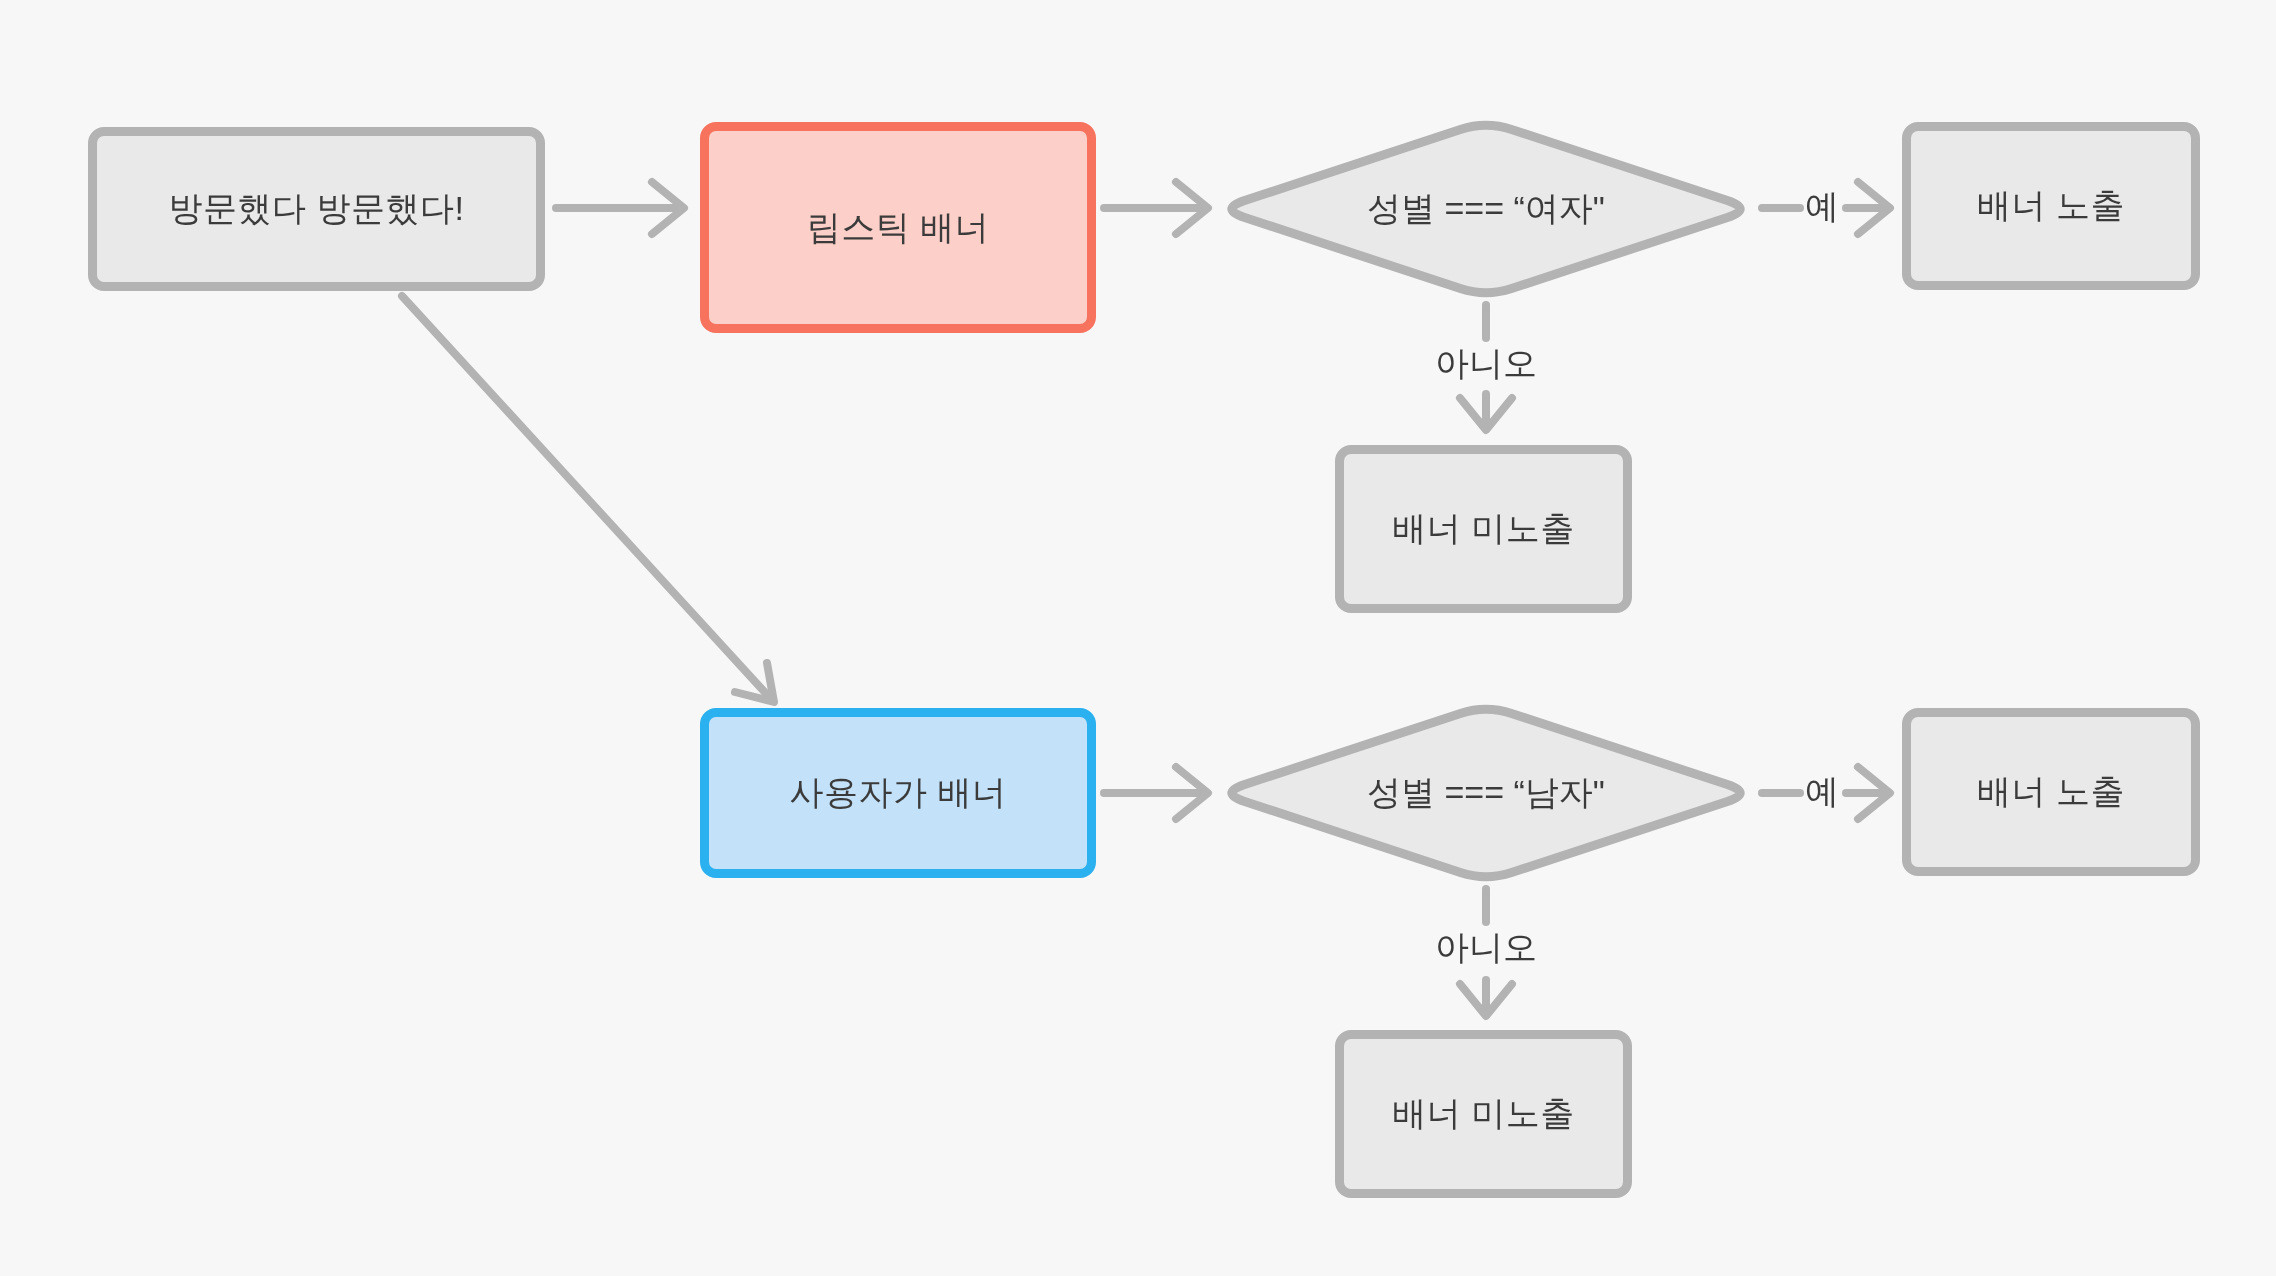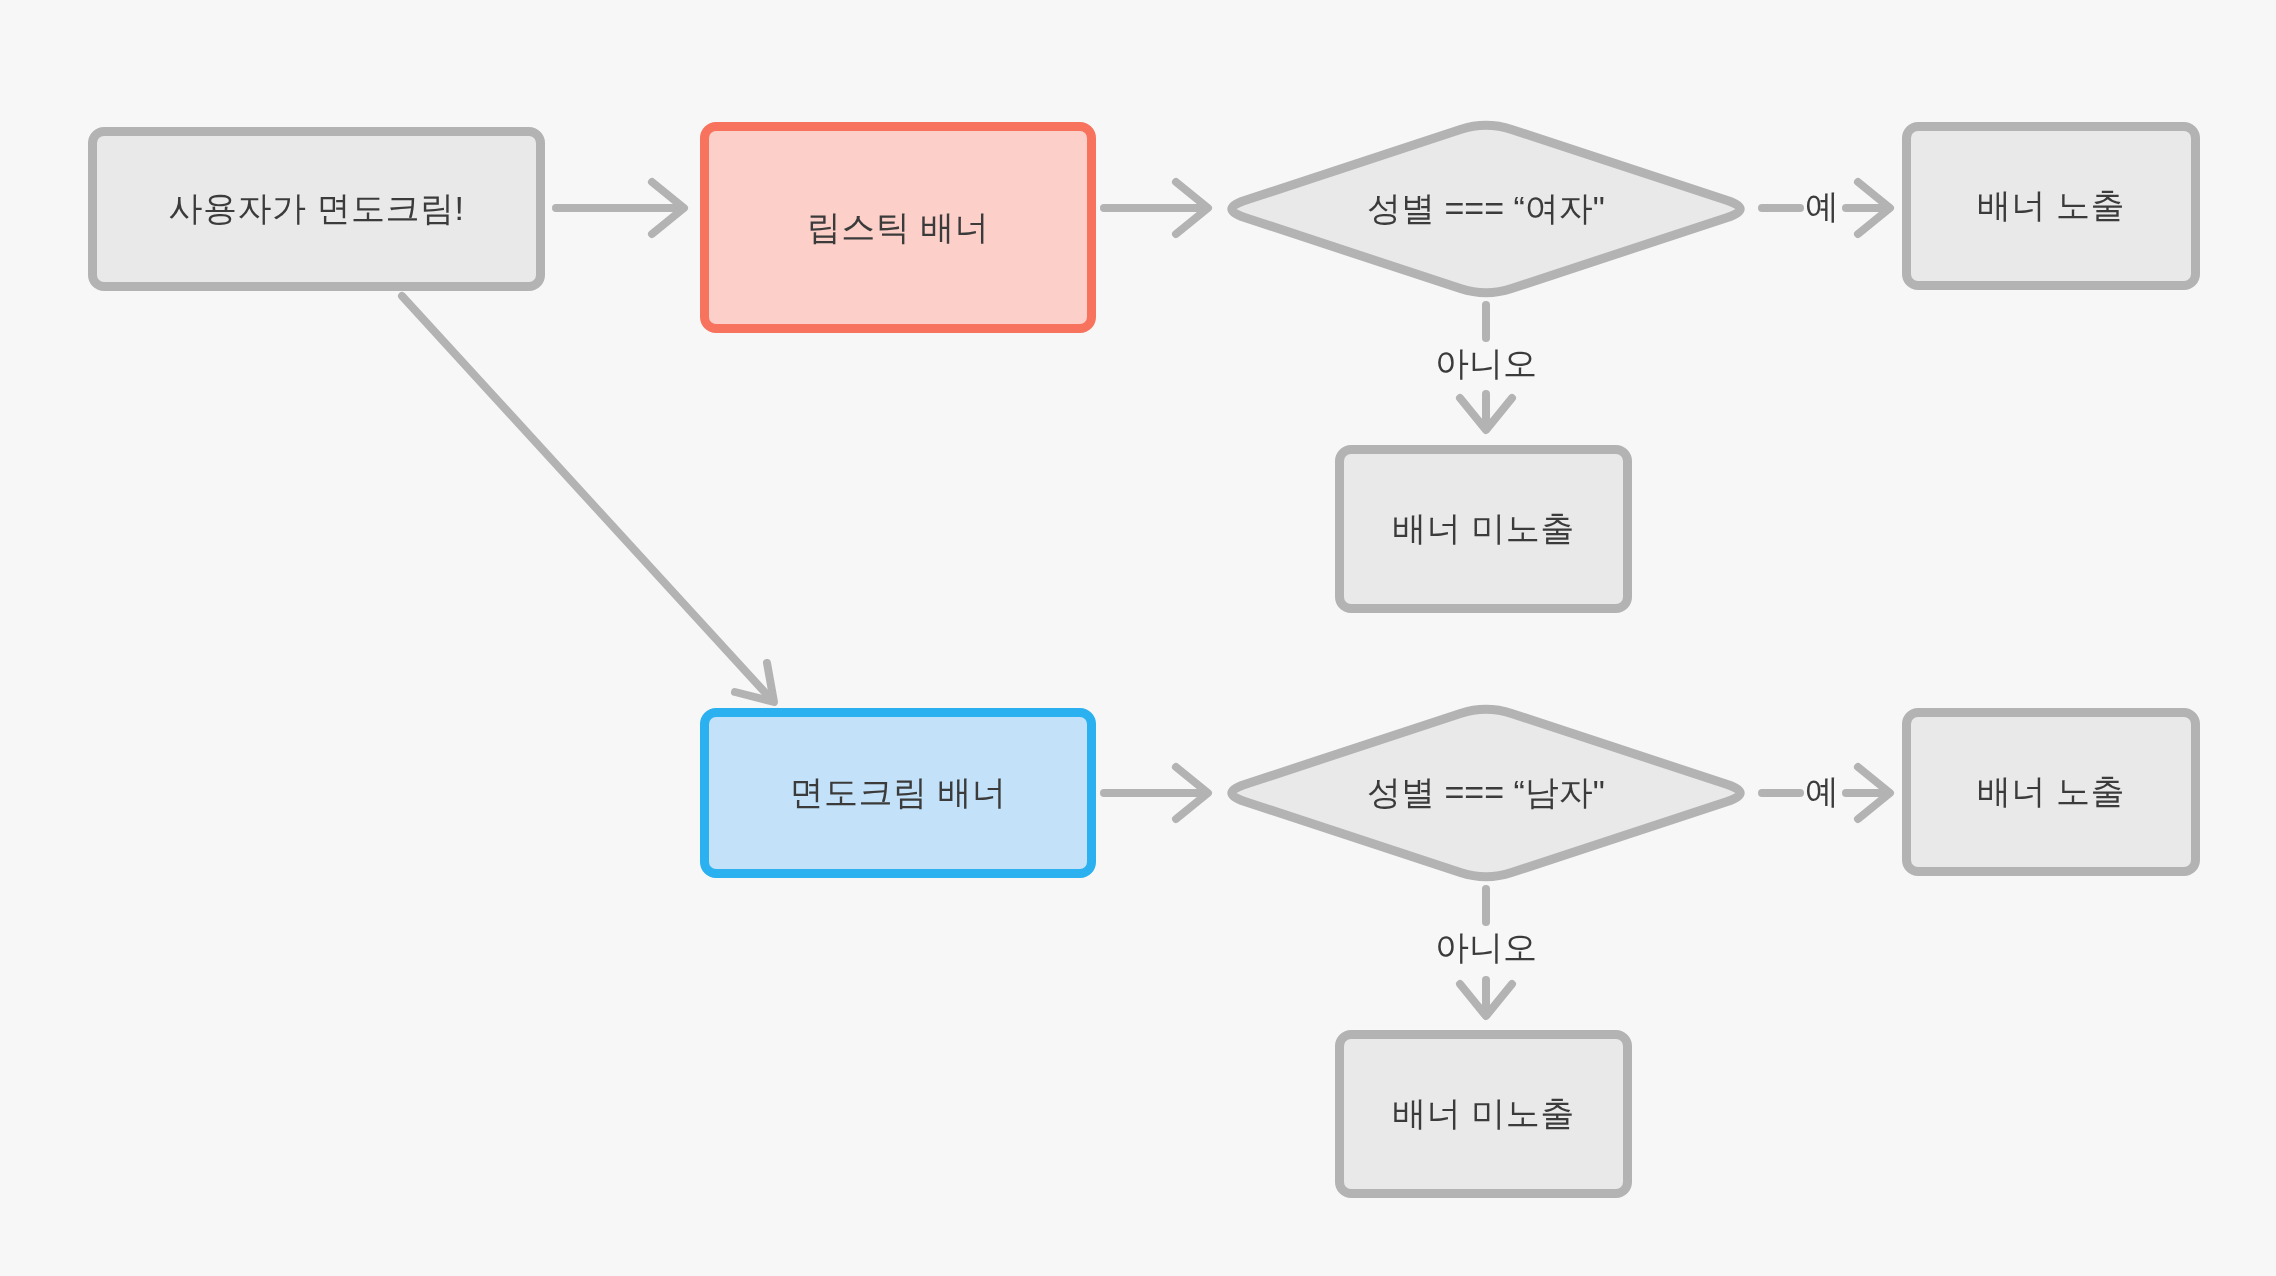--- a/index.html
+++ b/index.html
@@ -95,37 +95,37 @@
     </g>
 
     <g>
       <path class="edge-line" d="M1486 889 V922"></path>
       <path class="edge-line" d="M1486 980 V1010"></path>
       <path class="edge-line" d="M1460 984 L1486 1016 L1512 984"></path>
     </g>
   </svg>
 
   <div class="node gray" style="left:88px;top:127px;width:457px;height:164px;">
-    <span>사용자가 면도크림!</span>
+    <span>방문했다 방문했다!</span>
   </div>
 
   <div class="node red" style="left:700px;top:122px;width:396px;height:211px;">
     <span>립스틱 배너</span>
   </div>
 
   <div class="node gray" style="left:1902px;top:122px;width:298px;height:168px;">
     <span>배너 노출</span>
   </div>
 
   <div class="node gray" style="left:1335px;top:445px;width:297px;height:168px;">
     <span>배너 미노출</span>
   </div>
 
   <div class="node blue" style="left:700px;top:708px;width:396px;height:170px;">
-    <span>면도크림 배너</span>
+    <span>사용자가 배너</span>
   </div>
 
   <div class="node gray" style="left:1902px;top:708px;width:298px;height:168px;">
     <span>배너 노출</span>
   </div>
 
   <div class="node gray" style="left:1335px;top:1030px;width:297px;height:168px;">
     <span>배너 미노출</span>
   </div>
 

